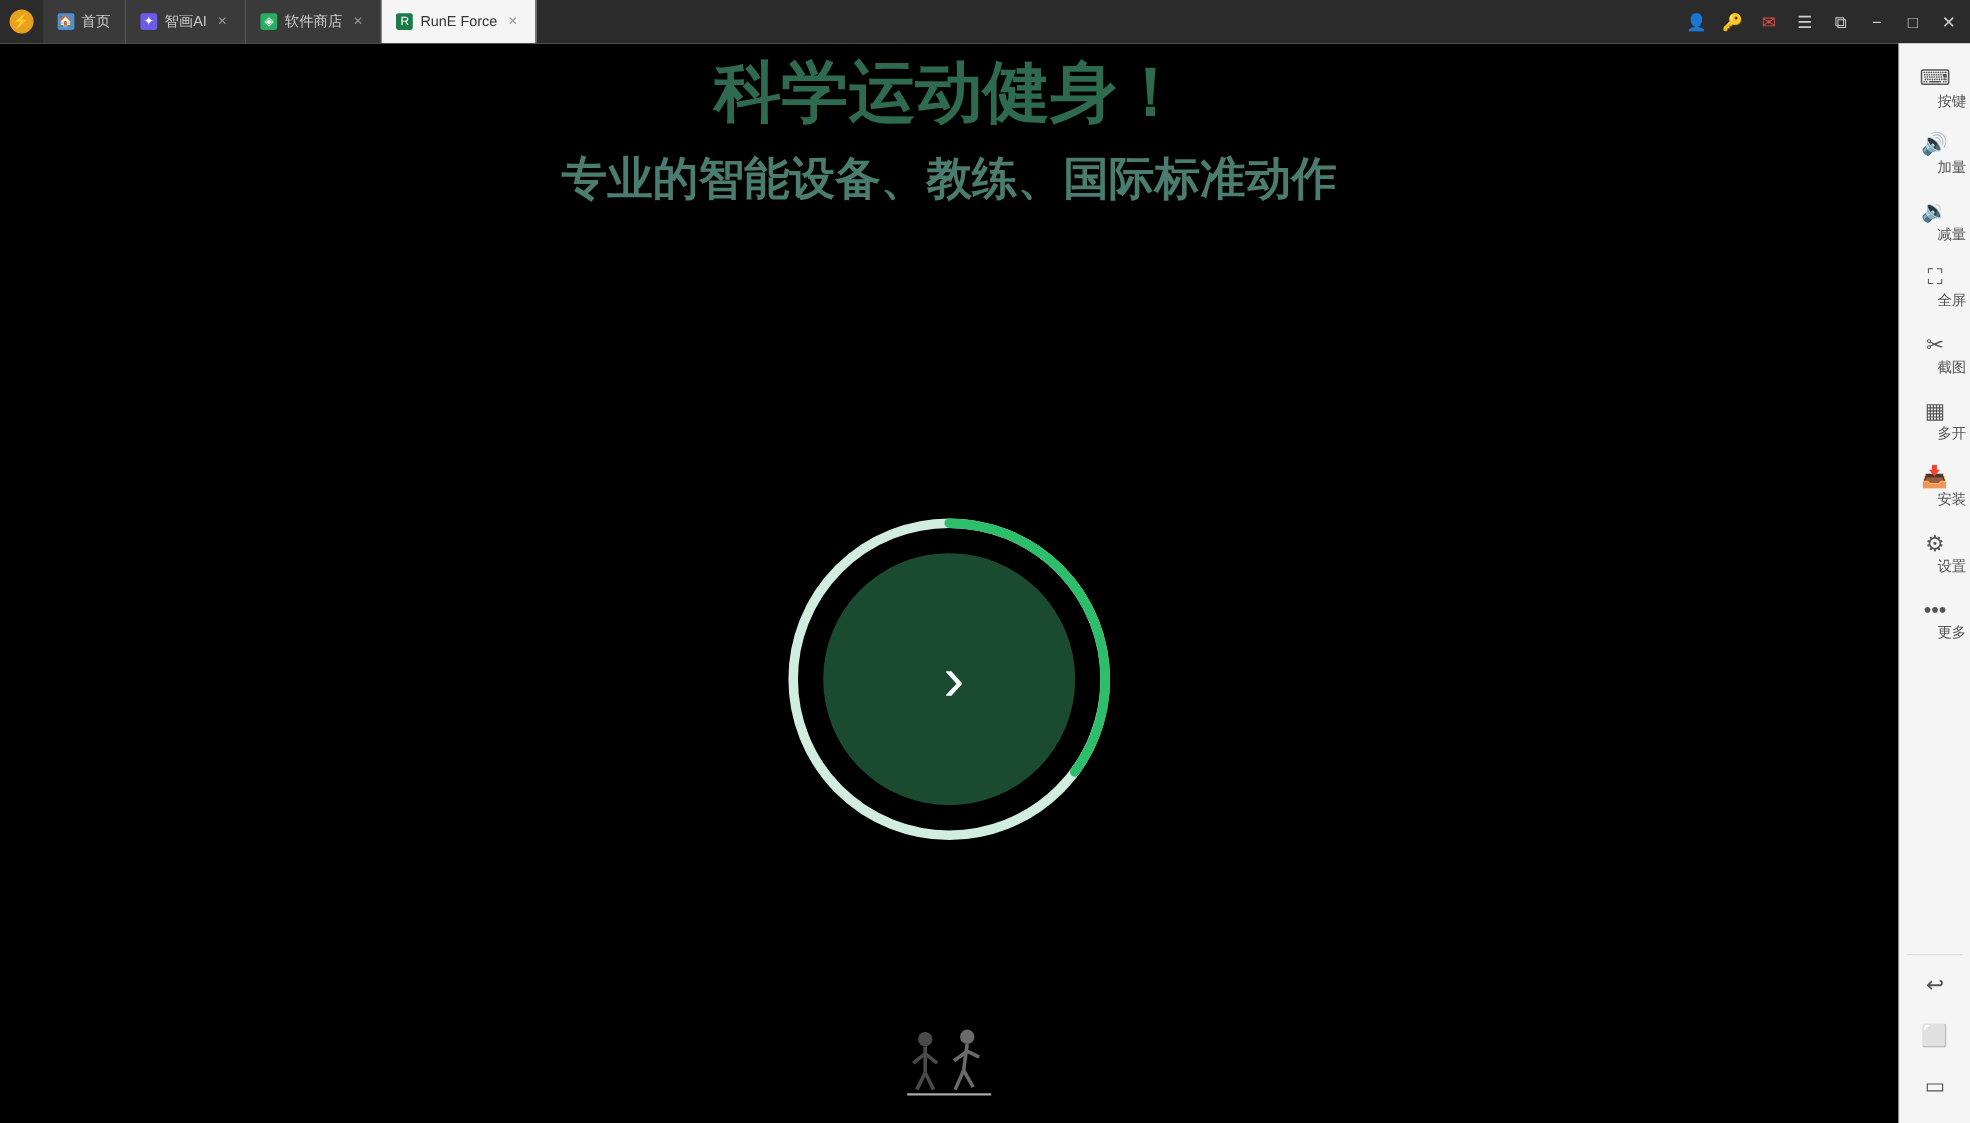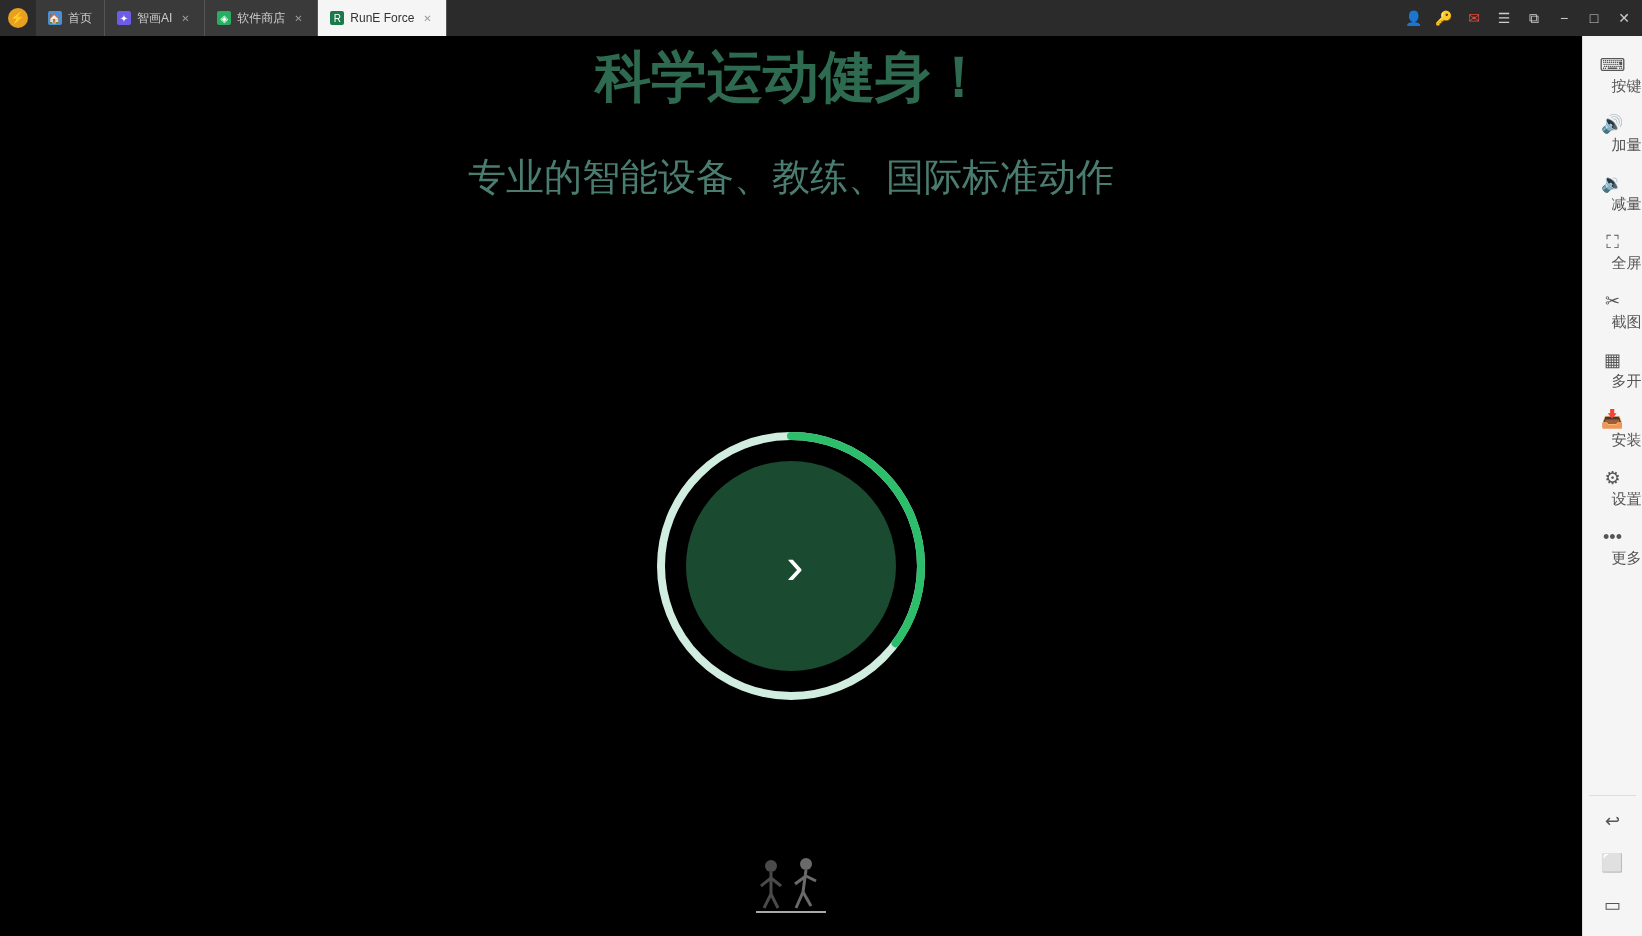--- a/index.html
+++ b/index.html
@@ -128,22 +128,22 @@
       text-align: center;
       padding-top: 10px;
       line-height: 1.1;
       width: 100%;
     }
 
     
     .subtitle {
       font-size: 38px;
       color: #4a7c6f;
-      font-weight: 400;
-      margin-top: 44px;
+      font-weight: 700;
+      margin-top: 16px;
       text-align: center;
     }
 
     
     .skip-btn {
       position: absolute;
       top: 160px;
       right: 120px;
       width: 240px;
       height: 140px;
@@ -238,21 +238,21 @@
       cursor: pointer;
       gap: 3px;
     }
 
     .sidebar-item-icon {
       font-size: 18px;
       color: #555;
       line-height: 1;
     }
     .sidebar-item-label {
-      font-size: 15px;
+      font-size: 12px;
       color: #555;
       text-align: center;
       line-height: 1.2;
       margin-left: 28px;
     }
 
     .sidebar-divider {
       width: 80%;
       height: 1px;
       background: #ddd;

